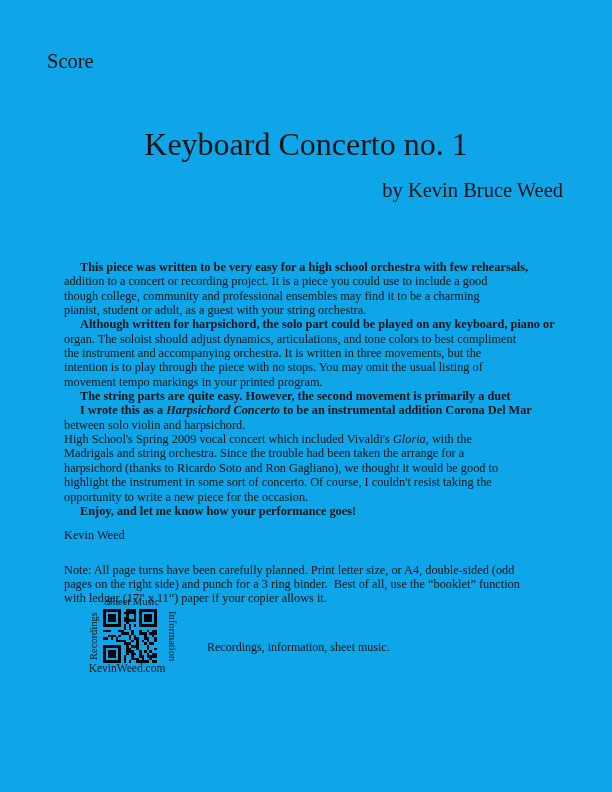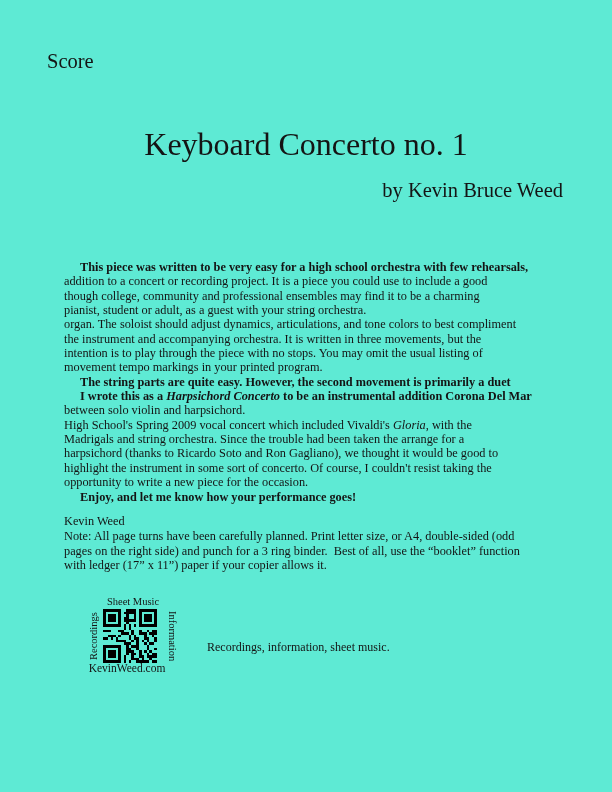--- a/index.html
+++ b/index.html
@@ -2,21 +2,21 @@
 <html><head>
 <meta charset="utf-8">
 <style>
   html, body { margin: 0; padding: 0; background: #888; }
   * { box-sizing: border-box; }
   .page {
     position: relative;
     width: 612px;
     height: 792px;
     margin: 0 auto;
-    background: #5eead4;
+    background: #0ea5e9;
     color: #141414;
     font-family: "Liberation Serif", "DejaVu Serif", serif;
     overflow: hidden;
   }
   .score-label {
     position: absolute;
     left: 47px; top: 50px;
     font-size: 20.5px;
   }
   .title {
@@ -36,21 +36,21 @@
     position: absolute;
     left: 64px; top: 260px;
     width: 490px;
     font-size: 12.3px;
     line-height: 14.35px;
   }
   .bline { white-space: pre; }
   .bline.ind { padding-left: 16px; font-weight: bold; }
   .it { font-style: italic; }
   .signature { margin-top: 10px; }
-  .note-block { margin-top: 1px; }
+  .note-block { margin-top: 20px; }
   .qr-wrap {
     position: absolute;
     left: 85px; top: 596px;
     width: 96px; height: 84px;
     font-size: 10.5px;
   }
   .qr-top-label {
     position: absolute;
     left: 0; right: 0; top: 0;
     text-align: center;
@@ -100,20 +100,21 @@
   <div class="title">Keyboard Concerto no. 1</div>
 
   <div class="byline">by Kevin Bruce Weed</div>
 
   <div class="body-block">
     <div id="body-paragraphs">
         <div class="bline ind"><span>This piece was written to be very easy for a high school orchestra with few rehearsals,</span></div>
         <div class="bline"><span>addition to a concert or recording project. It is a piece you could use to include a good</span></div>
         <div class="bline"><span>though college, community and professional ensembles may find it to be a charming</span></div>
         <div class="bline"><span>pianist, student or adult, as a guest with your string orchestra.</span></div>
+        <div class="bline ind"><span>Although written for harpsichord, the solo part could be played on any keyboard, piano or</span></div>
         <div class="bline"><span>organ. The soloist should adjust dynamics, articulations, and tone colors to best compliment</span></div>
         <div class="bline"><span>the instrument and accompanying orchestra. It is written in three movements, but the</span></div>
         <div class="bline"><span>intention is to play through the piece with no stops. You may omit the usual listing of</span></div>
         <div class="bline"><span>movement tempo markings in your printed program.</span></div>
         <div class="bline ind"><span>The string parts are quite easy. However, the second movement is primarily a duet</span></div>
         <div class="bline ind"><span>I wrote this as a </span><span class="it">Harpsichord Concerto</span><span> to be an instrumental addition Corona Del Mar</span></div>
         <div class="bline"><span>between solo violin and harpsichord.</span></div>
         <div class="bline"><span>High School's Spring 2009 vocal concert which included Vivaldi's </span><span class="it">Gloria</span><span>, with the</span></div>
         <div class="bline"><span>Madrigals and string orchestra. Since the trouble had been taken the arrange for a</span></div>
         <div class="bline"><span>harpsichord (thanks to Ricardo Soto and Ron Gagliano), we thought it would be good to</span></div>

